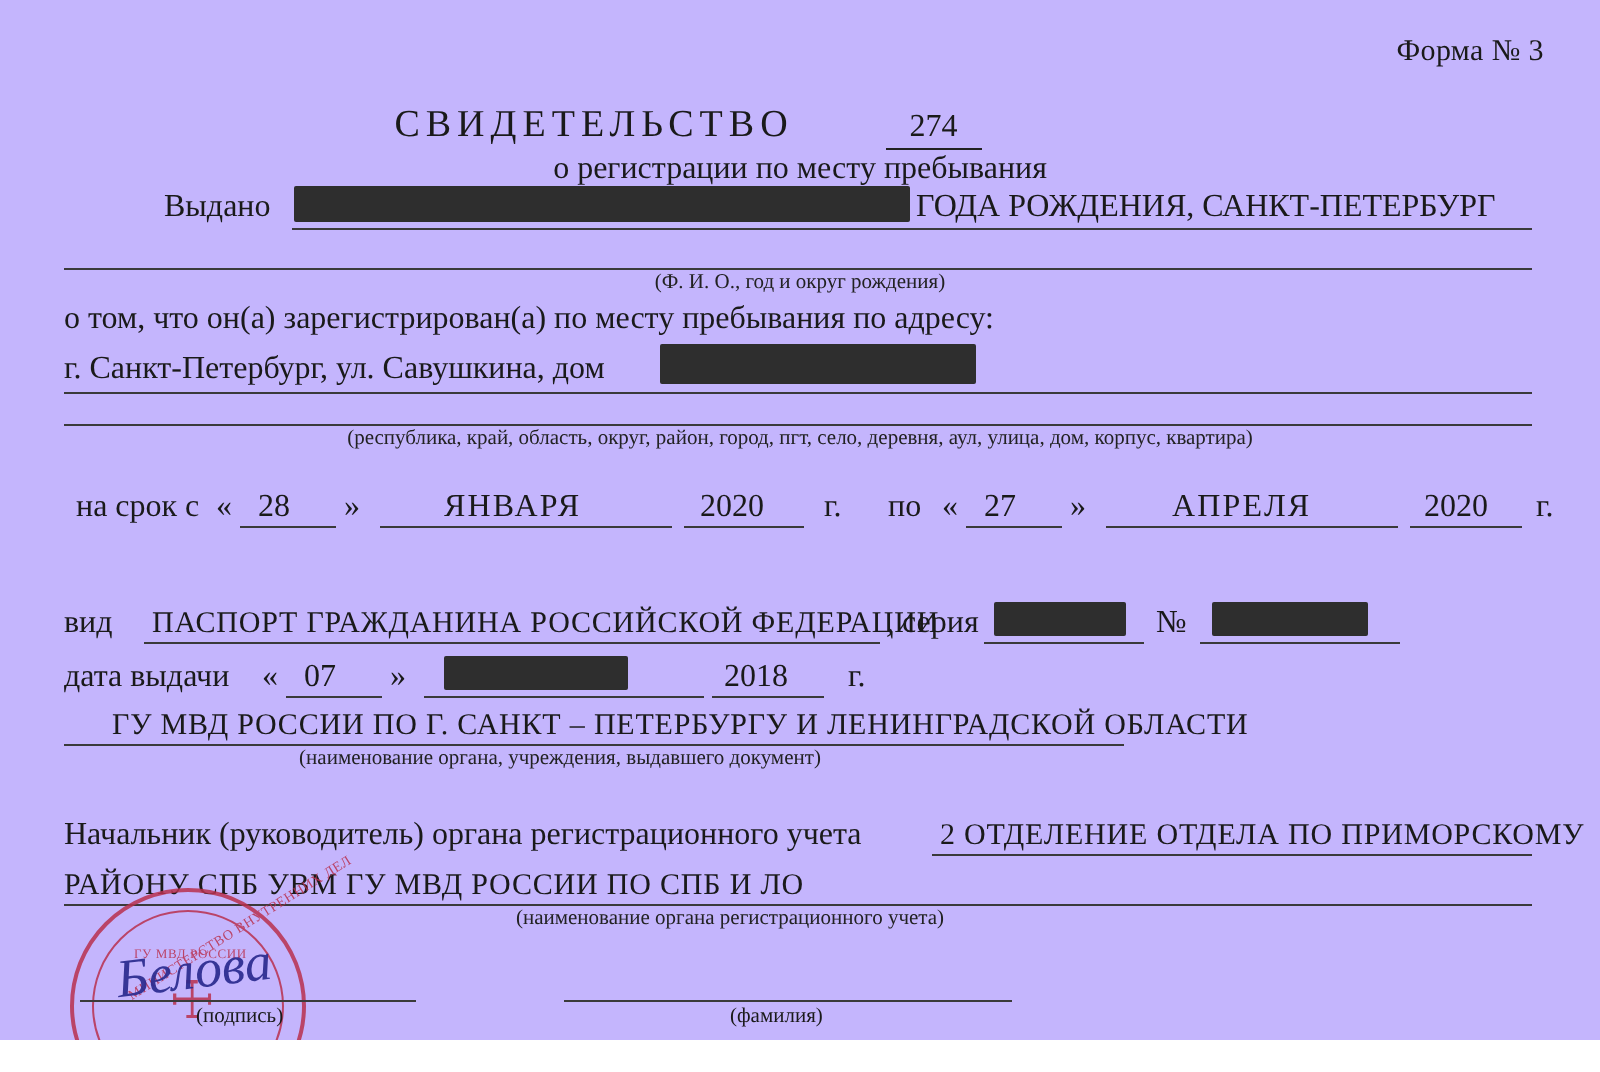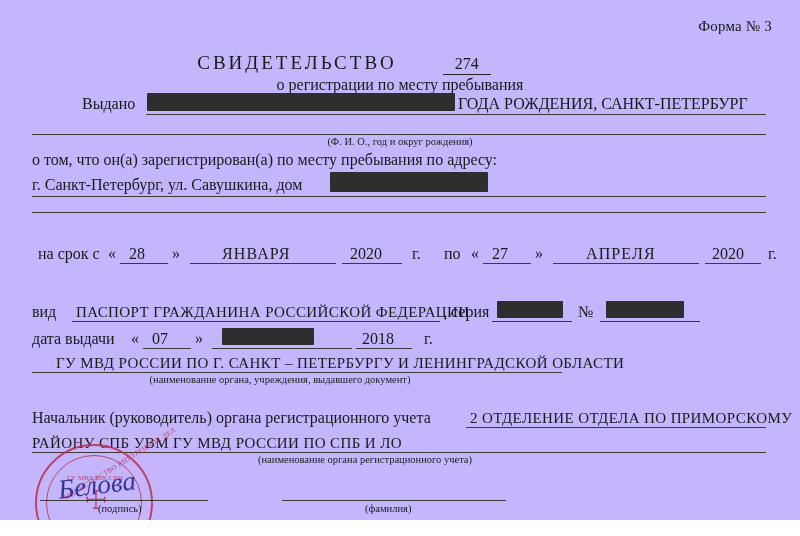--- a/index.html
+++ b/index.html
@@ -183,20 +183,21 @@
 
   <div class="rule" style="left:32px; top:134px; width:734px;"></div>
   <div class="caption" style="top:136px;">(Ф. И. О., год и округ рождения)</div>
 
   <div class="row" style="top:176px; left:32px;">г. Санкт-Петербург, ул. Савушкина, дом</div>
 
   <div class="row" style="top:151px; left:32px;">о том, что он(а) зарегистрирован(а) по месту пребывания по адресу:</div>
   <div class="redact" style="left:330px; top:172px; width:158px; height:20px;"></div>
   <div class="rule" style="left:32px; top:196px; width:734px;"></div>
   <div class="rule" style="left:32px; top:212px; width:734px;"></div>
+  <div class="caption" style="top:214px;">(республика, край, область, округ, район, город, пгт, село, деревня, аул, улица, дом, корпус, квартира)</div>
 
   <div class="row" style="top:245px; left:38px;">на срок с</div>
   <div class="row" style="top:245px; left:108px;">«</div>
   <div class="row" style="top:245px; left:129px;">28</div>
   <div class="rule" style="left:120px; top:263px; width:48px;"></div>
   <div class="row" style="top:245px; left:172px;">»</div>
   <div class="row spaced" style="top:245px; left:222px;">ЯНВАРЯ</div>
   <div class="rule" style="left:190px; top:263px; width:146px;"></div>
   <div class="row" style="top:245px; left:350px;">2020</div>
   <div class="rule" style="left:342px; top:263px; width:60px;"></div>

